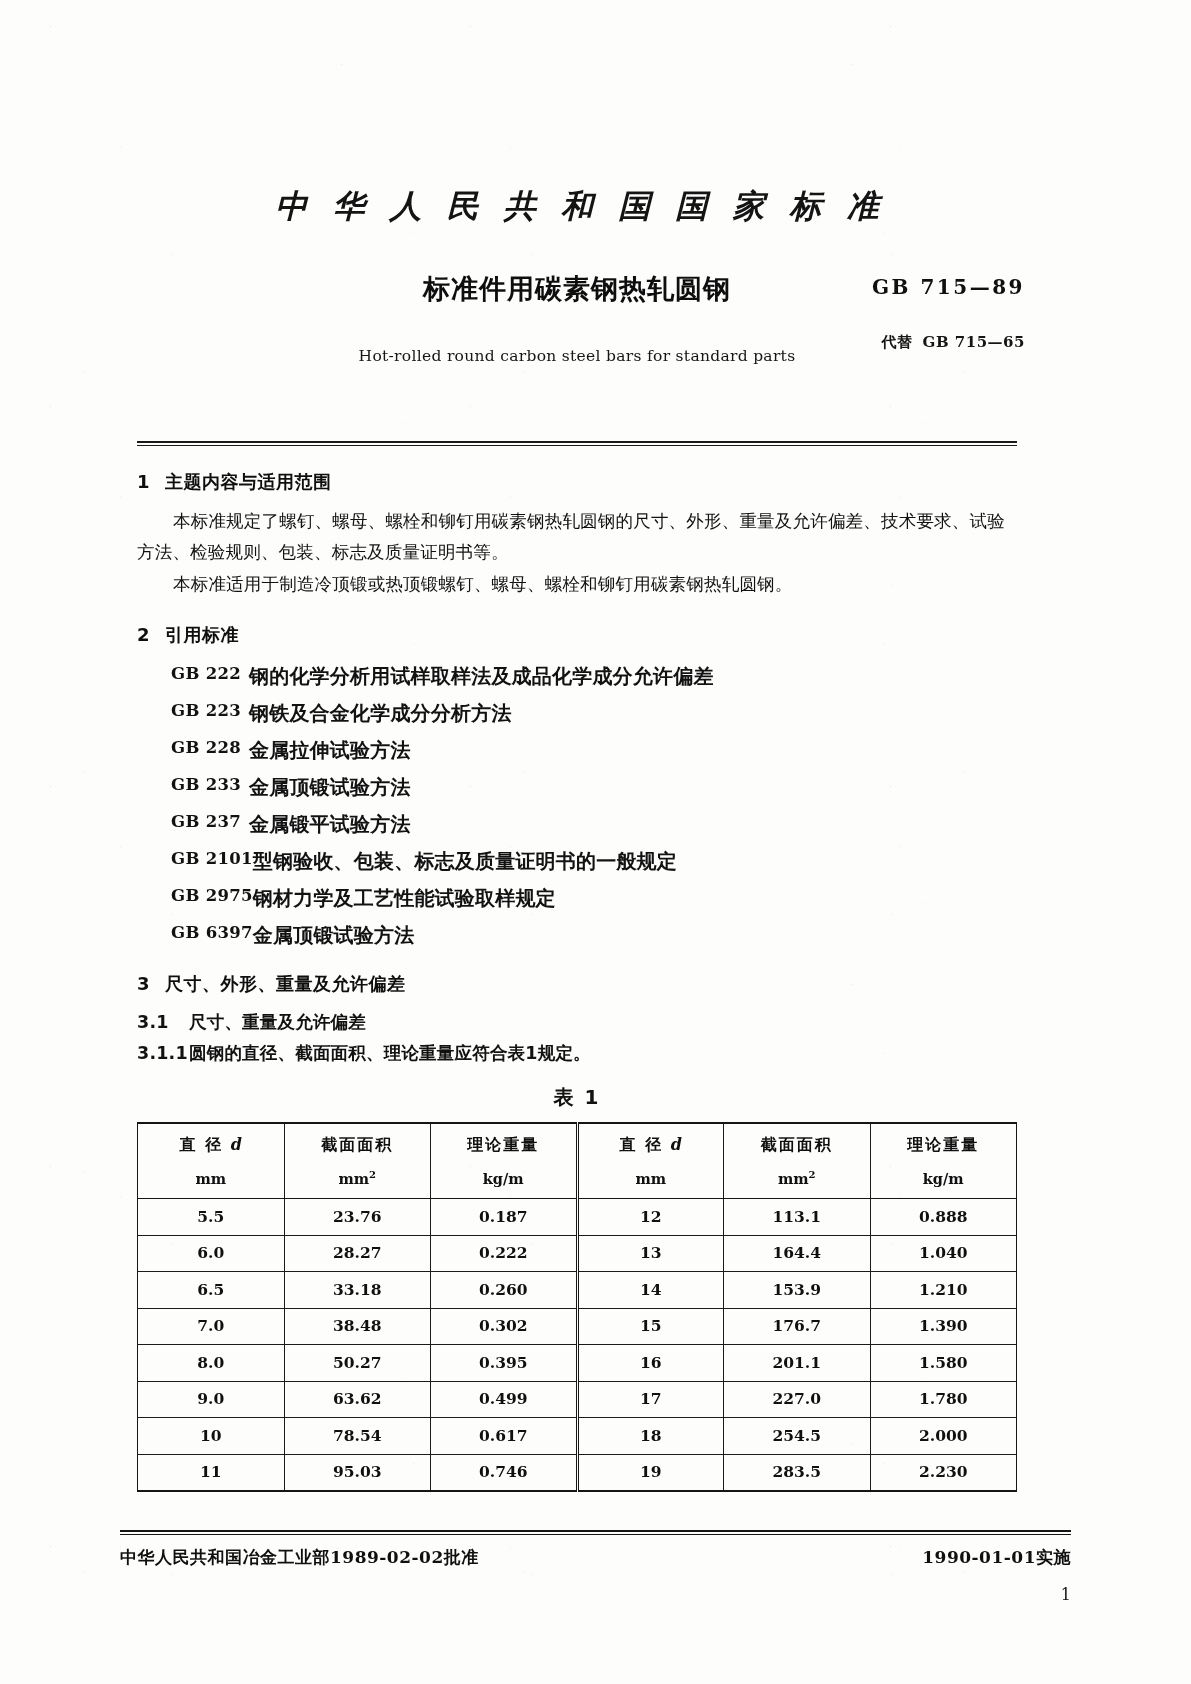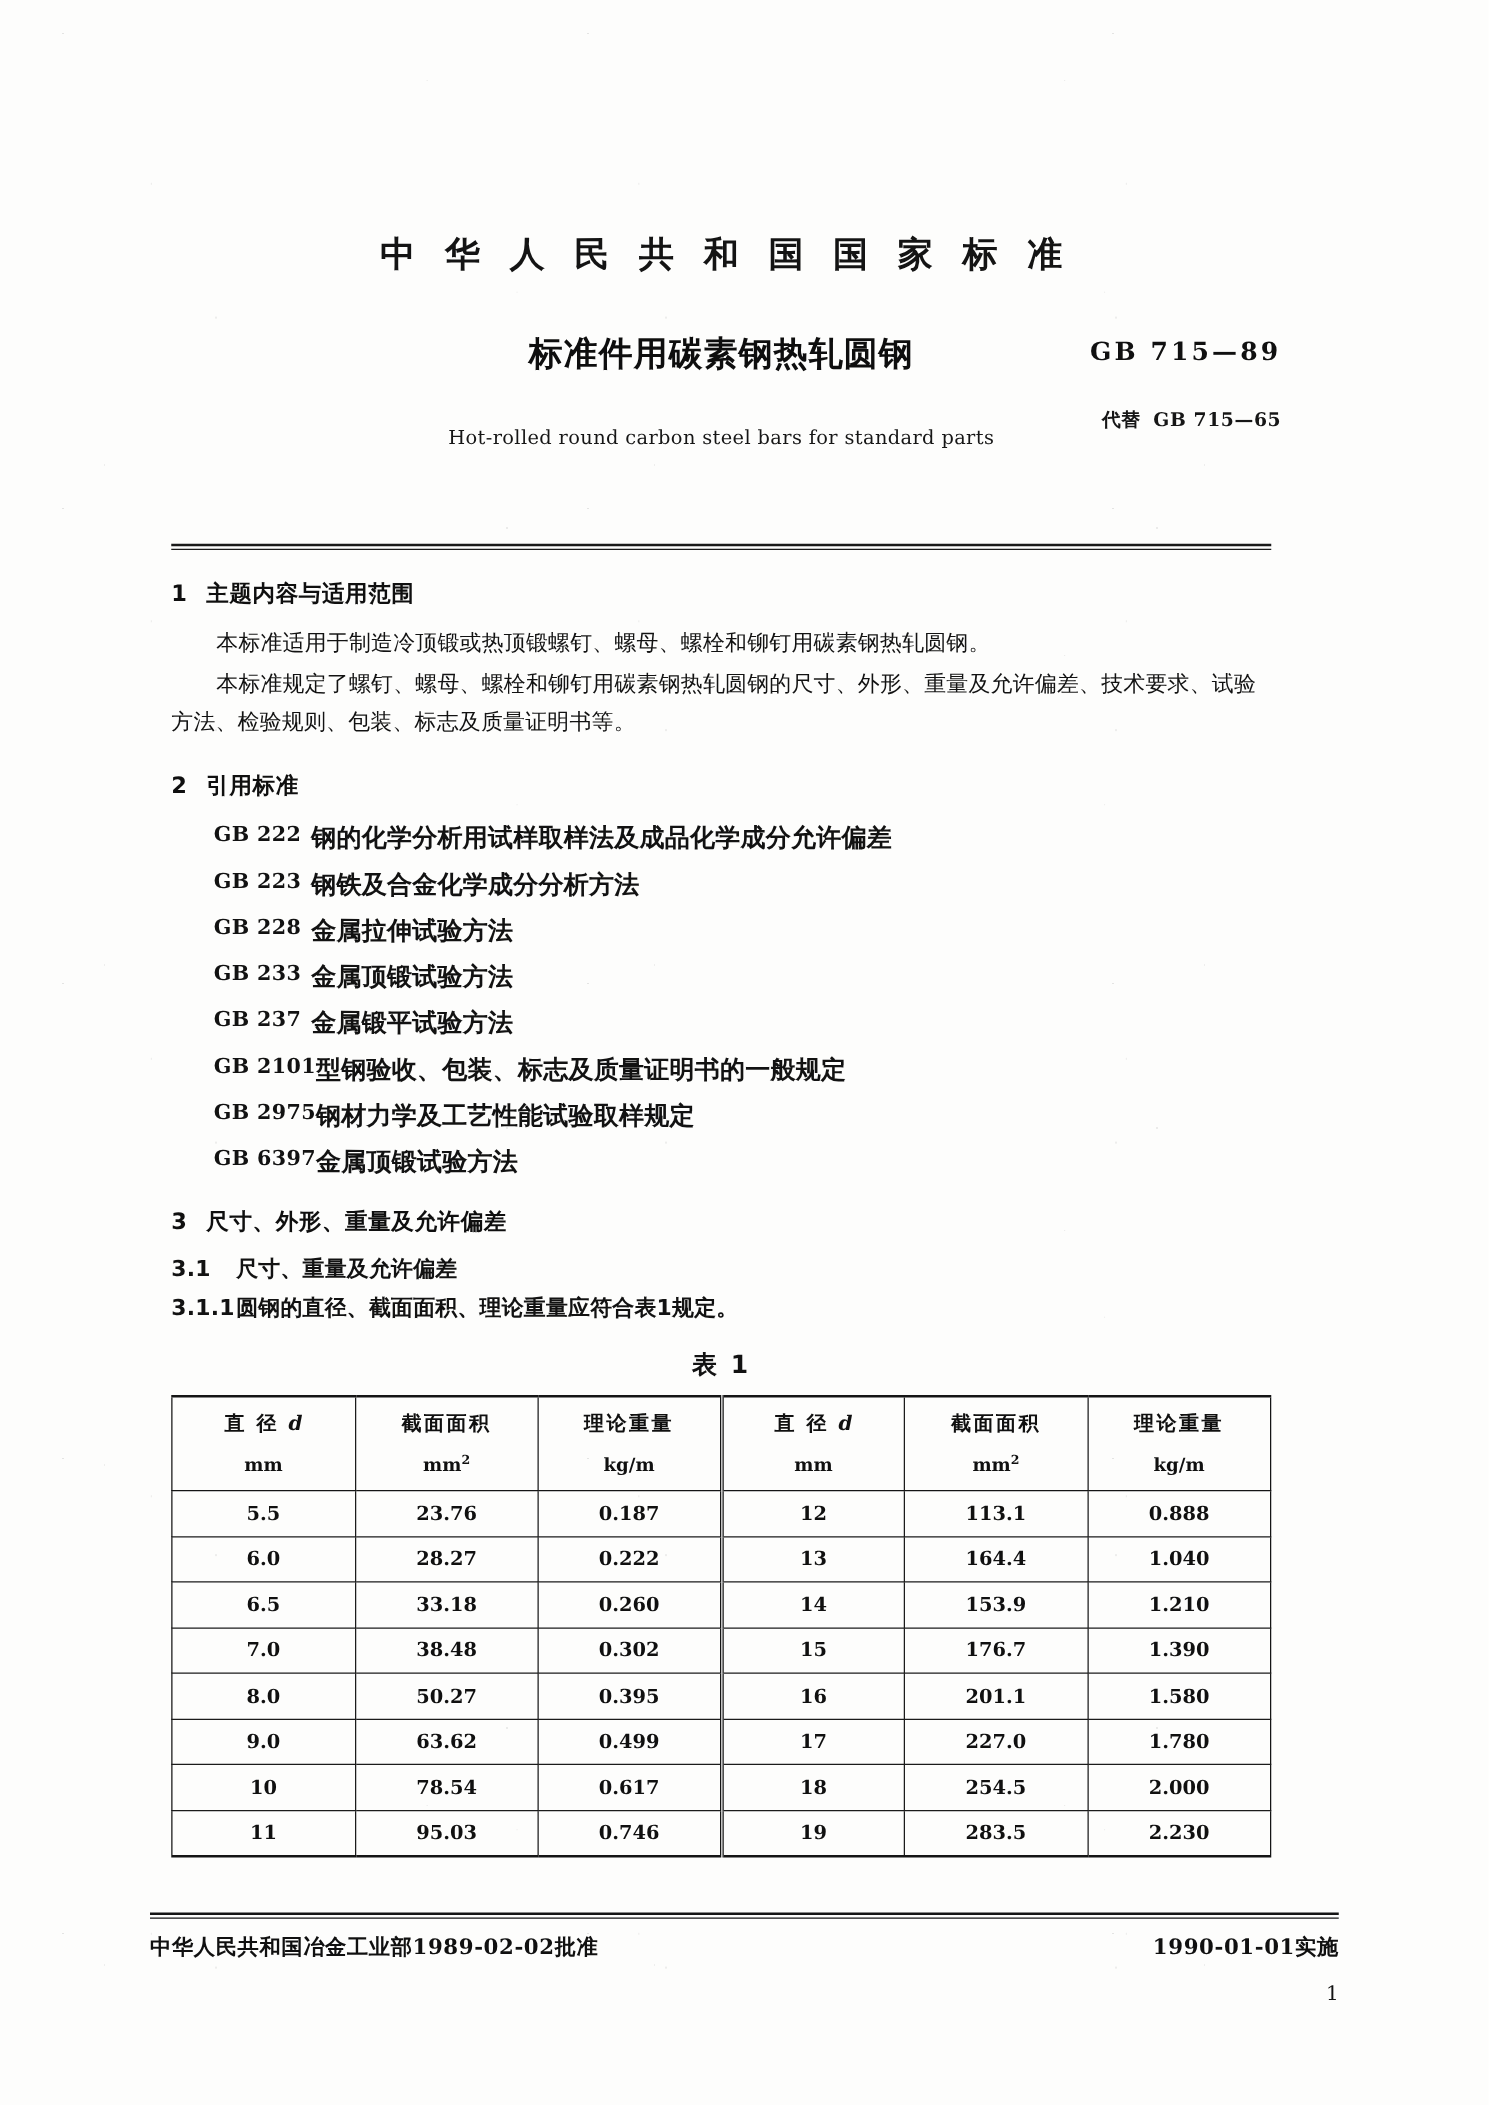--- a/index.html
+++ b/index.html
@@ -44,24 +44,25 @@
   }
 
   
   .masthead {
     padding-top: 185px;
     text-align: center;
   }
   .nat-std {
     font-family: "DejaVu Sans", "Liberation Sans", sans-serif;
     font-weight: bold;
-    font-size: 28px;
+    font-size: 32px;
     letter-spacing: 7px;
     color: #141414;
     text-indent: 7px;
+    font-style: italic;
   }
   .title-block {
     position: relative;
     margin-top: 42px;
     height: 116px;
   }
   .doc-title {
     font-weight: bold;
     font-size: 27px;
     letter-spacing: 1px;
@@ -296,22 +297,22 @@
       </div>
 
       <div class="rule-double"></div>
     </div>
 
     <div class="body">
 
       <h2 class="sec">
         <span class="num">1</span><span>主题内容与适用范围</span>
       </h2>
+      <p class="para">本标准规定了螺钉、螺母、螺栓和铆钉用碳素钢热轧圆钢的尺寸、外形、重量及允许偏差、技术要求、试验方法、检验规则、包装、标志及质量证明书等。</p>
       <p class="para">本标准适用于制造冷顶锻或热顶锻螺钉、螺母、螺栓和铆钉用碳素钢热轧圆钢。</p>
-      <p class="para">本标准规定了螺钉、螺母、螺栓和铆钉用碳素钢热轧圆钢的尺寸、外形、重量及允许偏差、技术要求、试验方法、检验规则、包装、标志及质量证明书等。</p>
 
       <h2 class="sec">
         <span class="num">2</span><span>引用标准</span>
       </h2>
       <ul class="ref-list">
         <li>
           <span class="ref-code">GB 222</span>
           <span class="ref-title">钢的化学分析用试样取样法及成品化学成分允许偏差</span>
         </li>
         <li>

